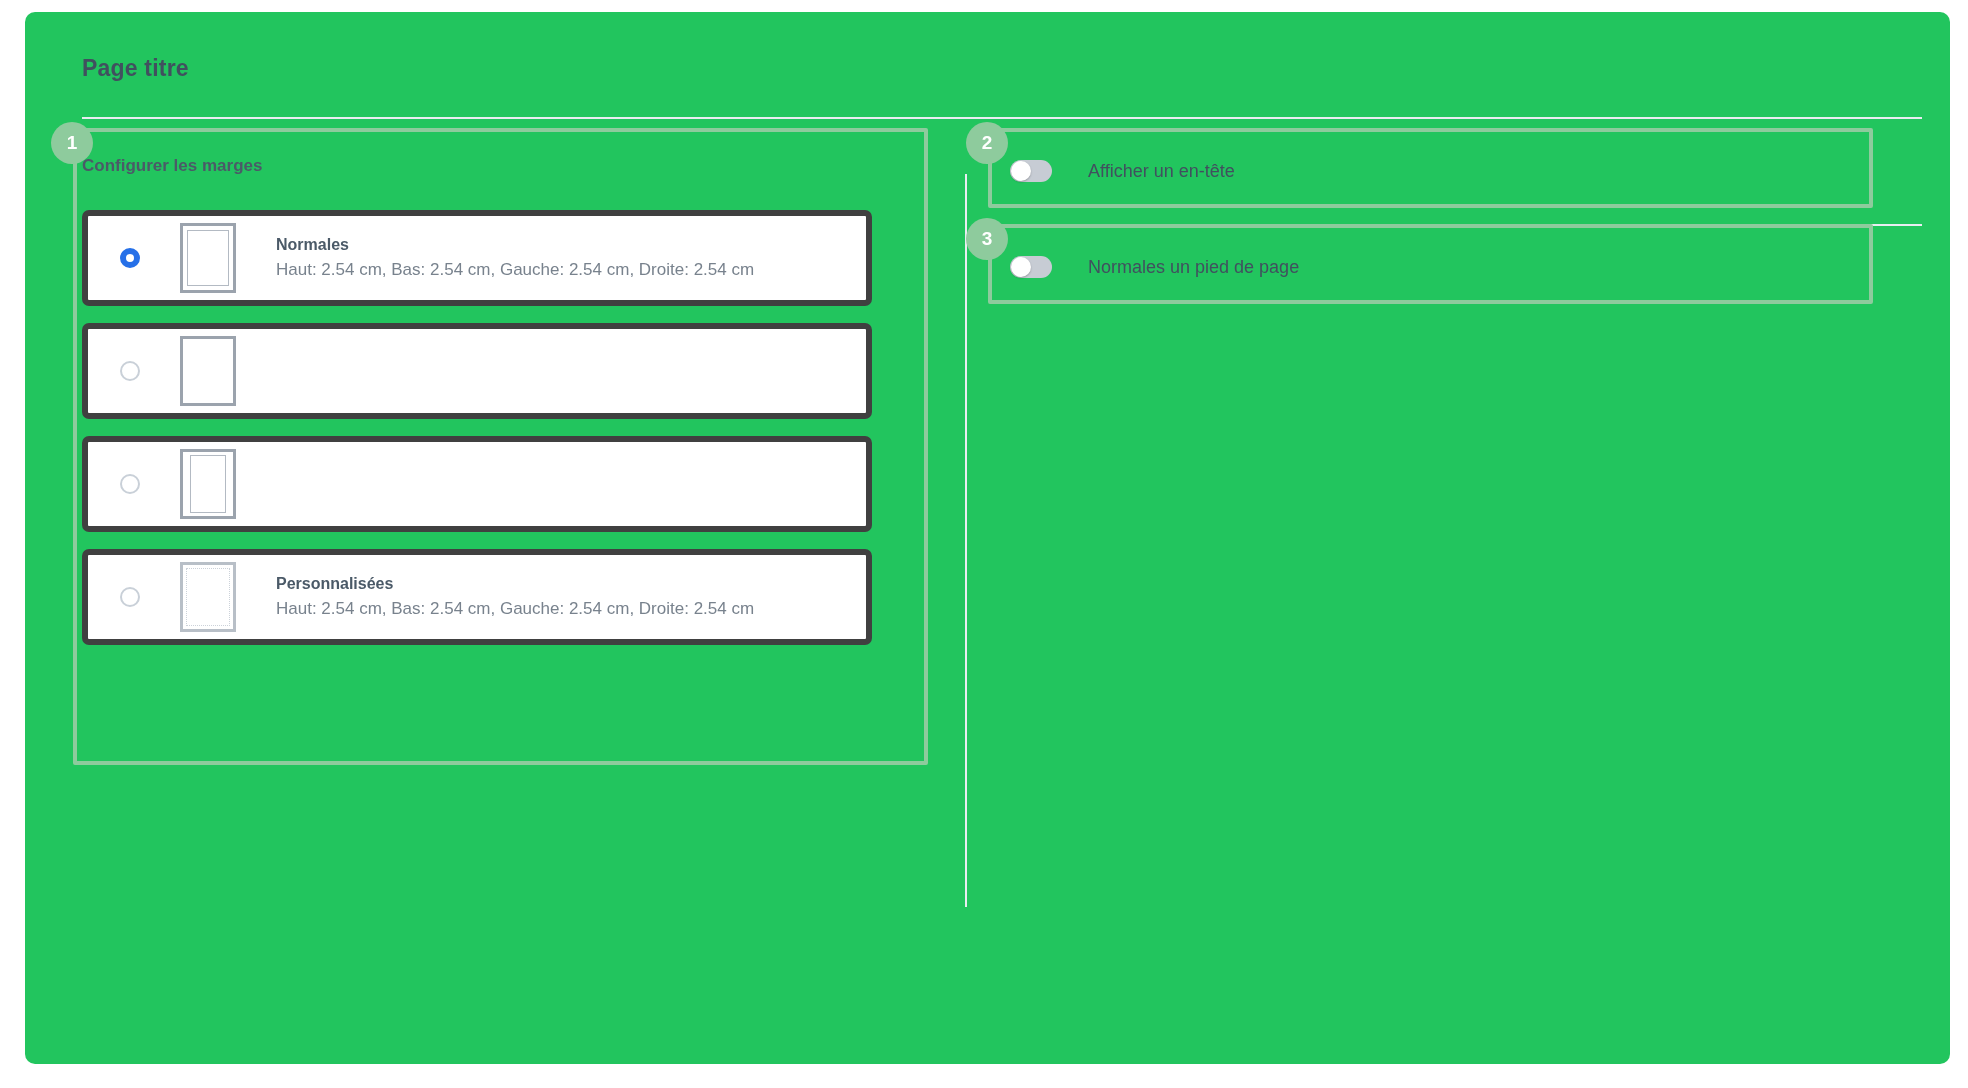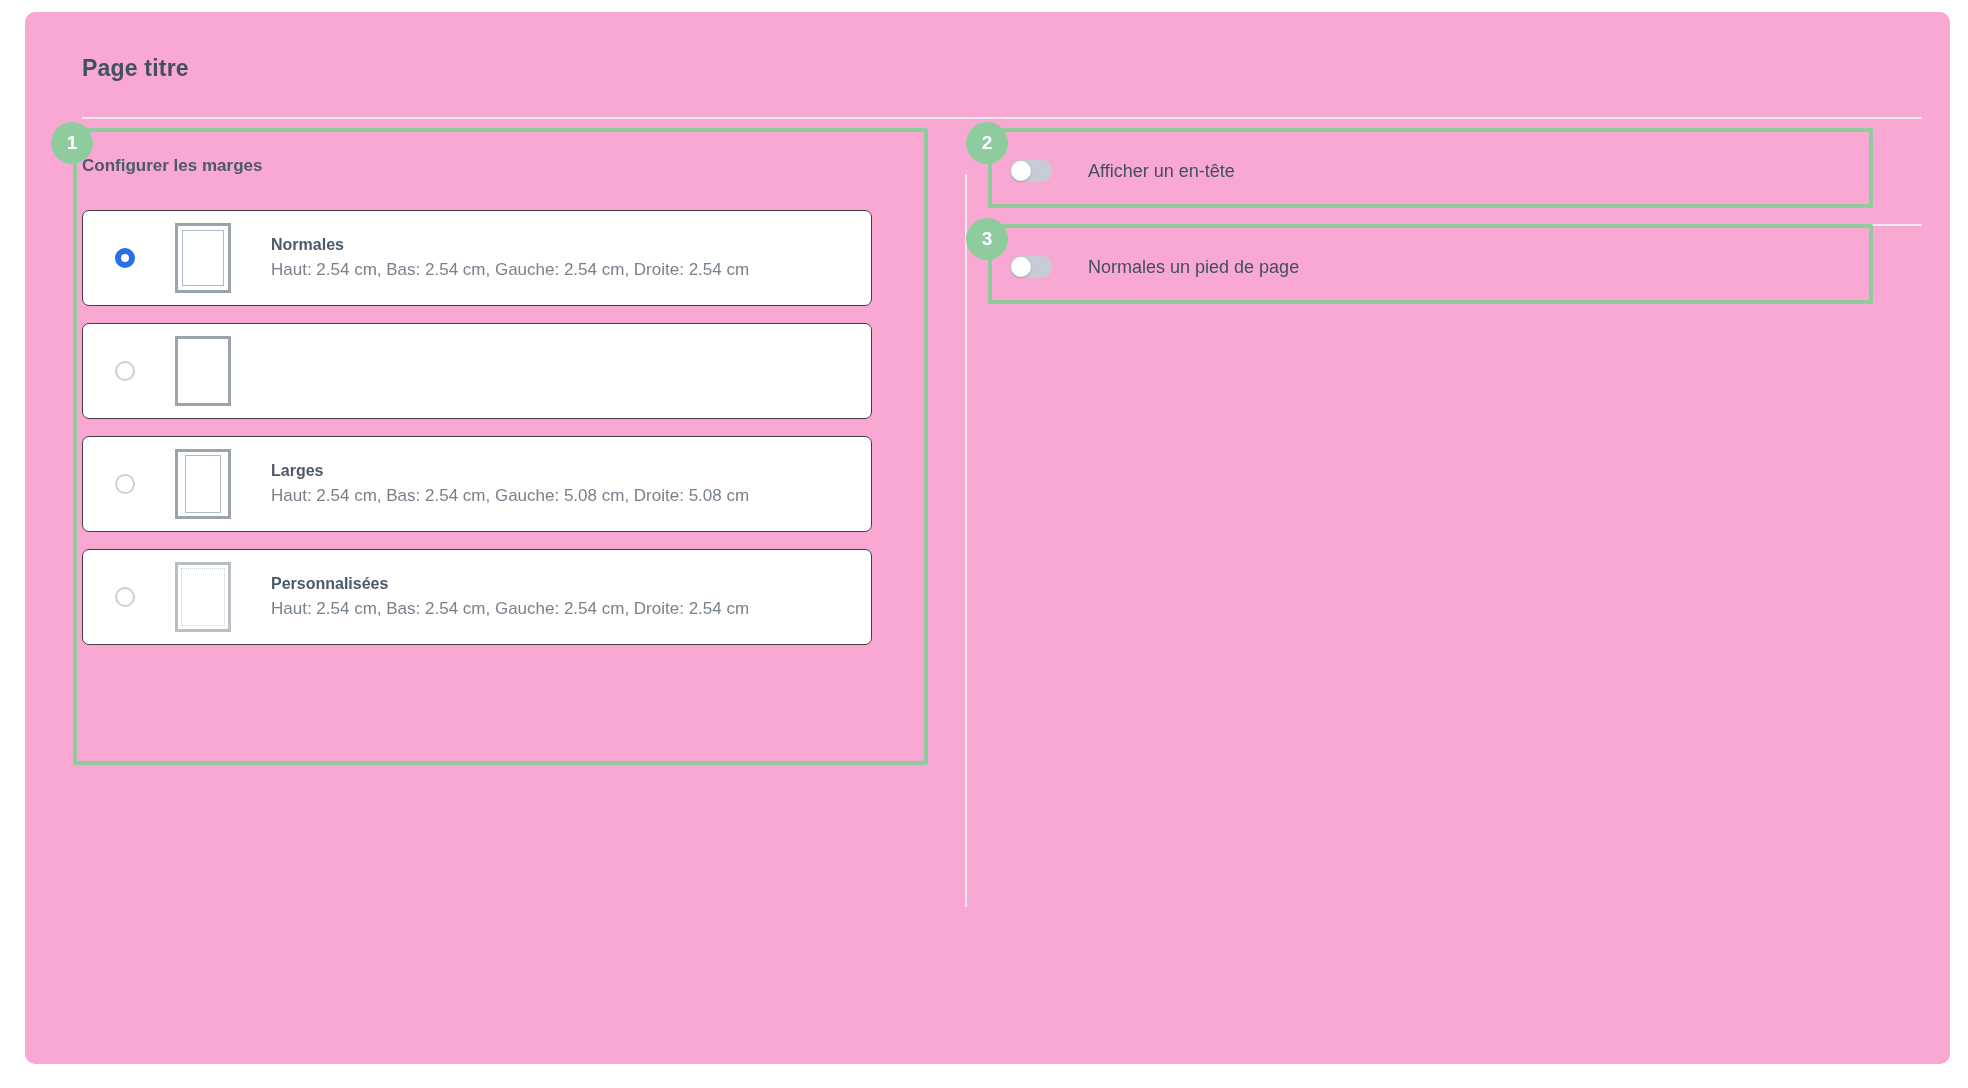--- a/index.html
+++ b/index.html
@@ -8,21 +8,21 @@
     width: 1968px; height: 1088px;
     background: #ffffff;
     font-family: "Liberation Sans", sans-serif;
     -webkit-font-smoothing: antialiased;
   }
 
   .page-card {
     position: absolute;
     left: 25px; top: 12px;
     width: 1925px; height: 1052px;
-    background: #f9a8d4;
+    background: #22c55e;
     border-radius: 10px;
     overflow: hidden;
   }
 
   
   .page-title {
     position: absolute;
     left: 57px; top: 43px;
     font-size: 23px;
     font-weight: bold;
@@ -55,21 +55,21 @@
   
   .options {
     position: absolute;
     left: 57px; top: 198px;
     width: 790px;
   }
   .option-card {
     position: relative;
     height: 96px;
     background: #ffffff;
-    border: 1px solid #404040;
+    border: 6px solid #404040;
     border-radius: 7px;
     margin-bottom: 17px;
     display: flex;
     align-items: center;
   }
 
   .radio {
     width: 20px; height: 20px;
     margin-left: 32px;
     border-radius: 50%;
@@ -216,24 +216,20 @@
     <div class="option-card">
       <div class="radio"></div>
       <div class="page-glyph glyph-narrow"></div>
     </div>
 
     <div class="option-card">
       <div class="radio"></div>
       <div class="page-glyph glyph-wide">
         <div class="inner"></div>
       </div>
-      <div class="option-text">
-        <div class="option-name">Larges</div>
-        <div class="option-desc">Haut: 2.54 cm, Bas: 2.54 cm, Gauche: 5.08 cm, Droite: 5.08 cm</div>
-      </div>
     </div>
 
     <div class="option-card">
       <div class="radio"></div>
       <div class="page-glyph glyph-custom">
         <div class="inner"></div>
       </div>
       <div class="option-text">
         <div class="option-name">Personnalisées</div>
         <div class="option-desc">Haut: 2.54 cm, Bas: 2.54 cm, Gauche: 2.54 cm, Droite: 2.54 cm</div>

